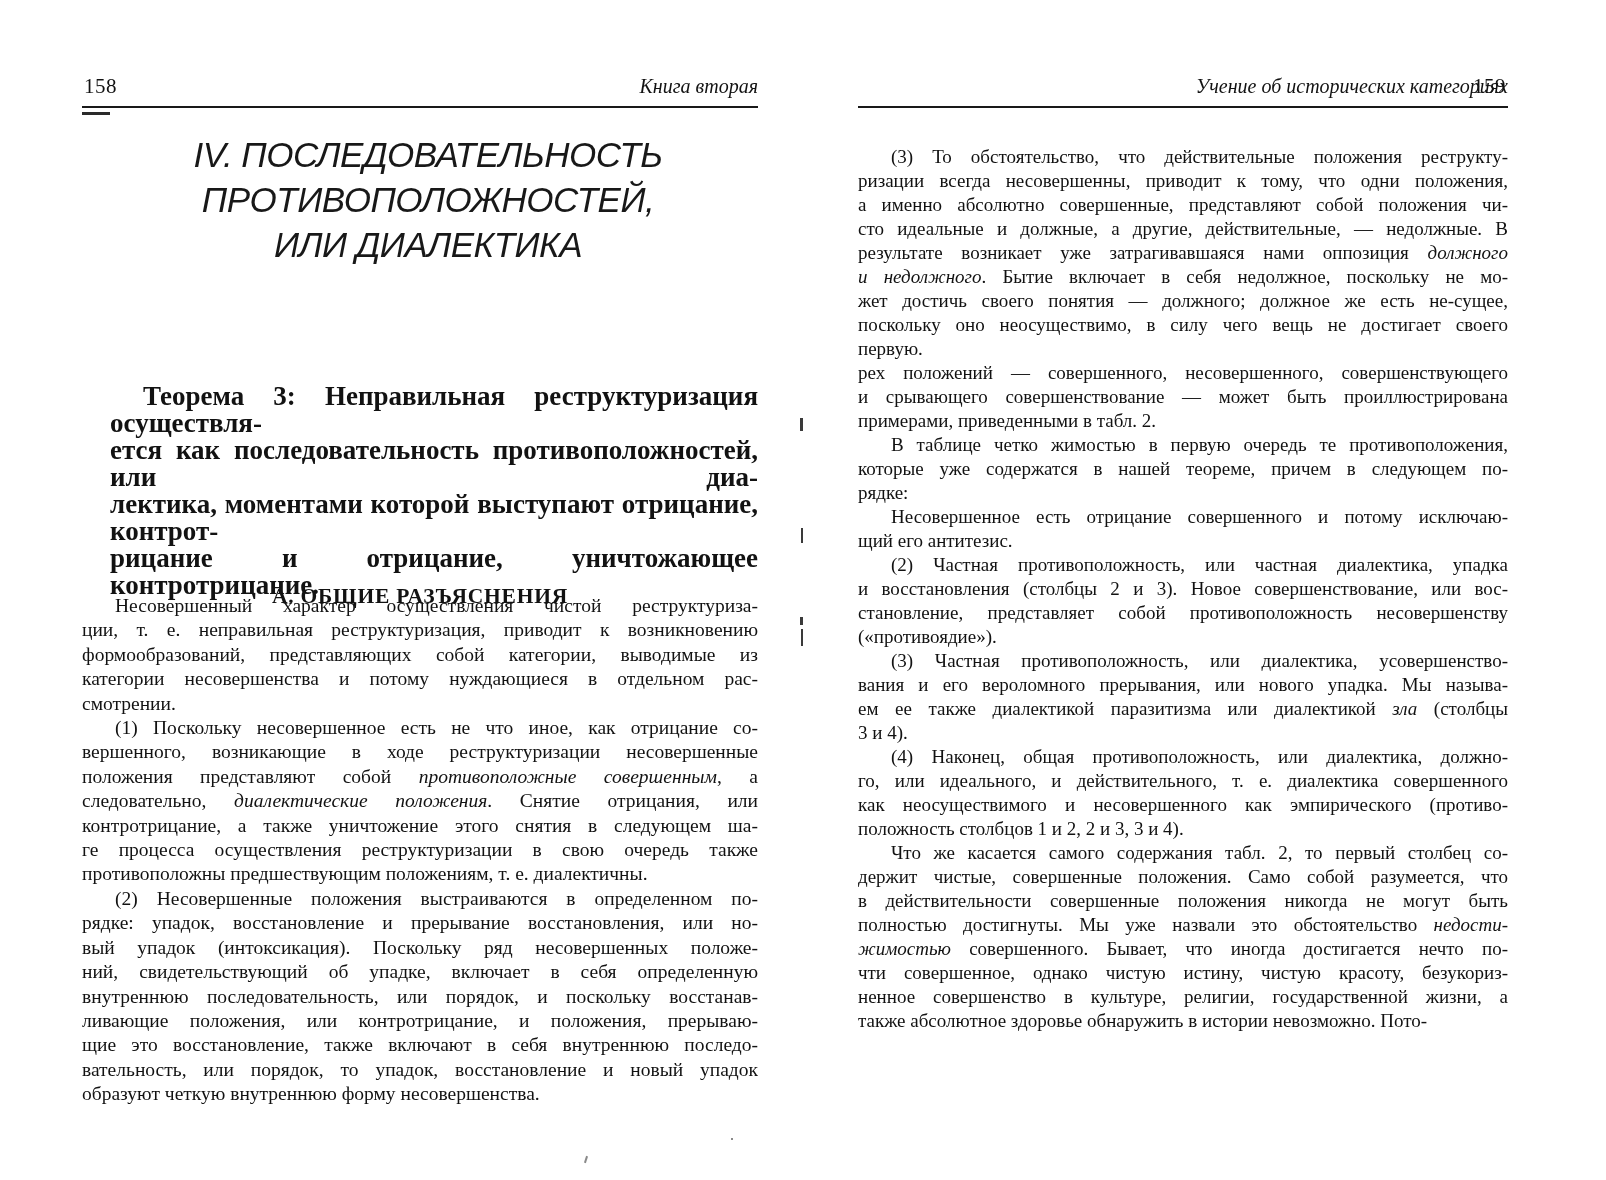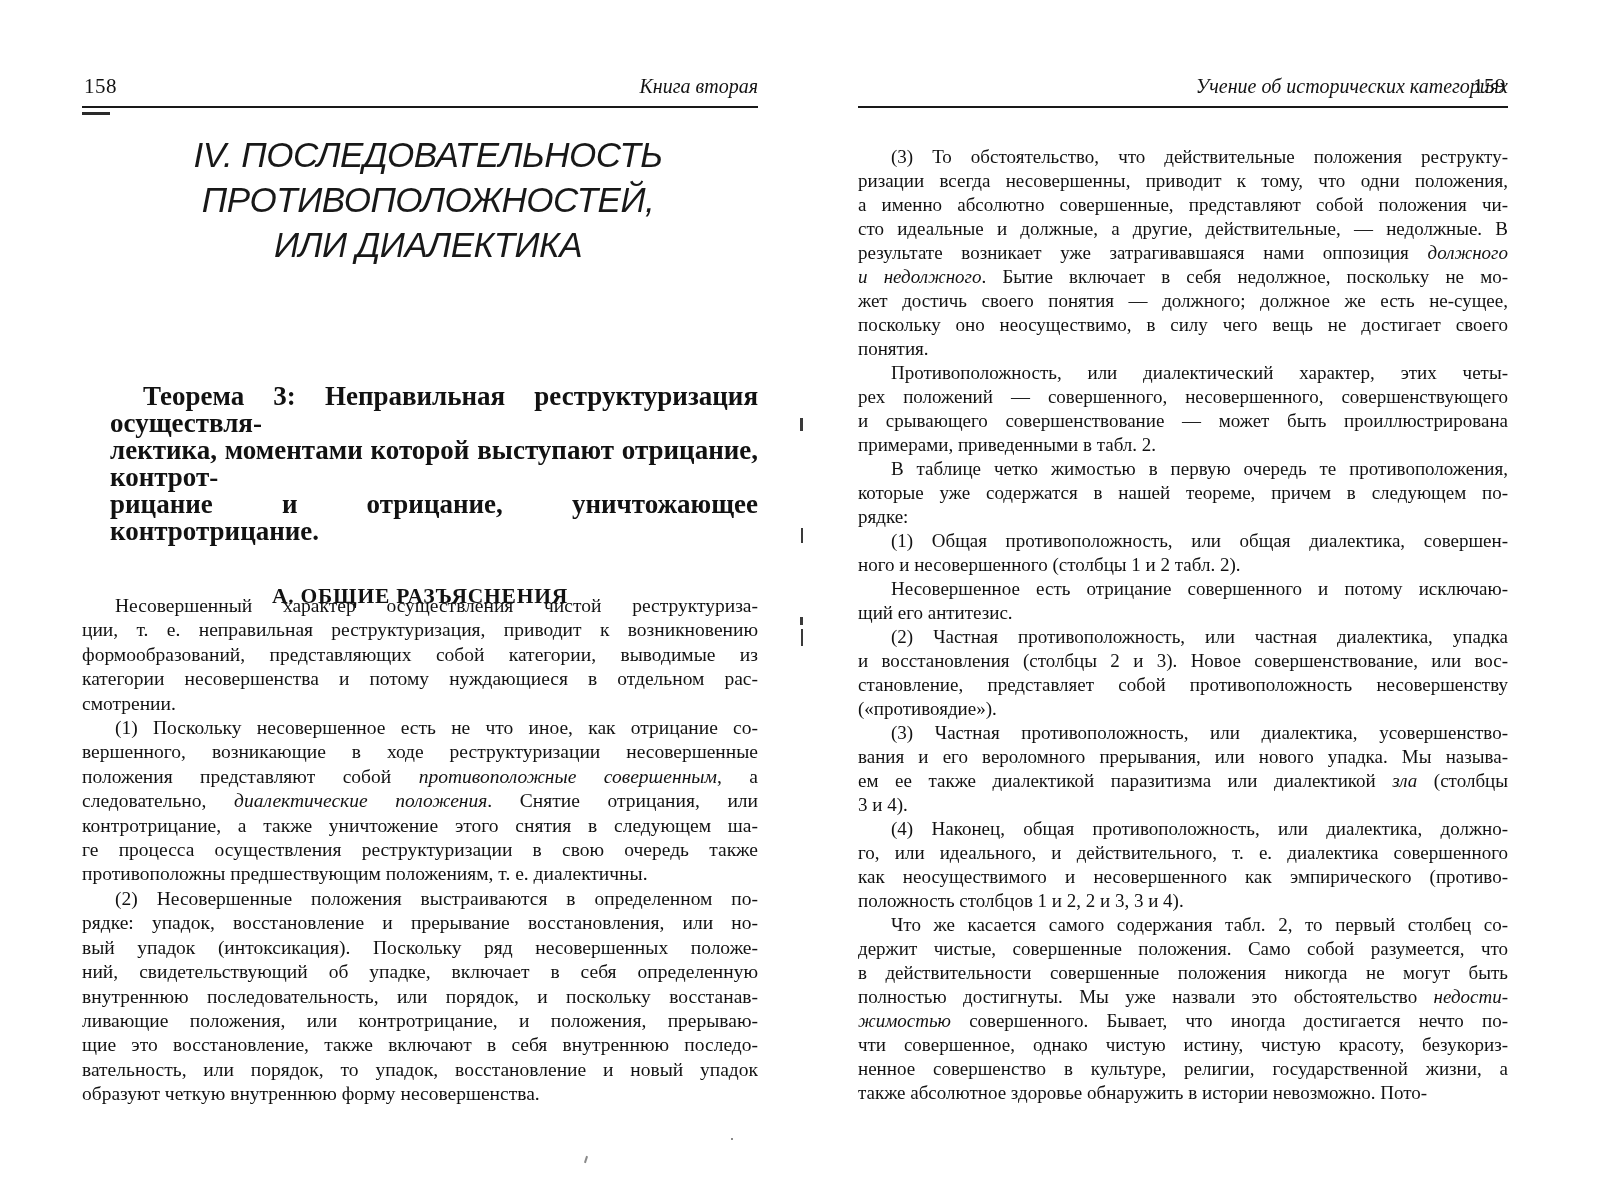--- a/index.html
+++ b/index.html
@@ -77,20 +77,21 @@
 
     <div class="title">
         <div>IV. ПОСЛЕДОВАТЕЛЬНОСТЬ</div>
         <div>ПРОТИВОПОЛОЖНОСТЕЙ,</div>
         <div>ИЛИ ДИАЛЕКТИКА</div>
       </div>
 
     <div class="theorem">
         <div>
           <div class="line first">Теорема 3: Неправильная реструктуризация осуществля-</div>
+          <div class="line">ется как последовательность противоположностей, или диа-</div>
           <div class="line">лектика, моментами которой выступают отрицание, контрот-</div>
           <div class="line last">рицание и отрицание, уничтожающее контротрицание.</div>
         </div>
       </div>
 
     <div class="section-heading">А. ОБЩИЕ РАЗЪЯСНЕНИЯ</div>
 
     <div class="body-block" id="left-body">
         <div>
           <div class="line first">Несовершенный характер осуществления чистой реструктуриза-</div>
@@ -132,36 +133,31 @@
     <div class="body-block" id="right-body">
         <div>
           <div class="line first">(3) То обстоятельство, что действительные положения реструкту-</div>
           <div class="line">ризации всегда несовершенны, приводит к тому, что одни положения,</div>
           <div class="line">а именно абсолютно совершенные, представляют собой положения чи-</div>
           <div class="line">сто идеальные и должные, а другие, действительные, — недолжные. В</div>
           <div class="line">результате возникает уже затрагивавшаяся нами оппозиция <i>должного</i></div>
           <div class="line"><i>и недолжного</i>. Бытие включает в себя недолжное, поскольку не мо-</div>
           <div class="line">жет достичь своего понятия — должного; должное же есть не-сущее,</div>
           <div class="line">поскольку оно неосуществимо, в силу чего вещь не достигает своего</div>
-          <div class="line last">понятия.</div>
+          <div class="line last">первую.</div>
         </div>
         <div>
-          <div class="line first">Противоположность, или диалектический характер, этих четы-</div>
           <div class="line">рех положений — совершенного, несовершенного, совершенствующего</div>
           <div class="line">и срывающего совершенствование — может быть проиллюстрирована</div>
           <div class="line last">примерами, приведенными в табл. 2.</div>
         </div>
         <div>
           <div class="line first">В таблице четко жимостью в первую очередь те противоположения,</div>
           <div class="line">которые уже содержатся в нашей теореме, причем в следующем по-</div>
           <div class="line last">рядке:</div>
-        </div>
-        <div>
-          <div class="line first">(1) Общая противоположность, или общая диалектика, совершен-</div>
-          <div class="line last">ного и несовершенного (столбцы 1 и 2 табл. 2).</div>
         </div>
         <div>
           <div class="line first">Несовершенное есть отрицание совершенного и потому исключаю-</div>
           <div class="line last">щий его антитезис.</div>
         </div>
         <div>
           <div class="line first">(2) Частная противоположность, или частная диалектика, упадка</div>
           <div class="line">и восстановления (столбцы 2 и 3). Новое совершенствование, или вос-</div>
           <div class="line">становление, представляет собой противоположность несовершенству</div>
           <div class="line last">(«противоядие»).</div>

